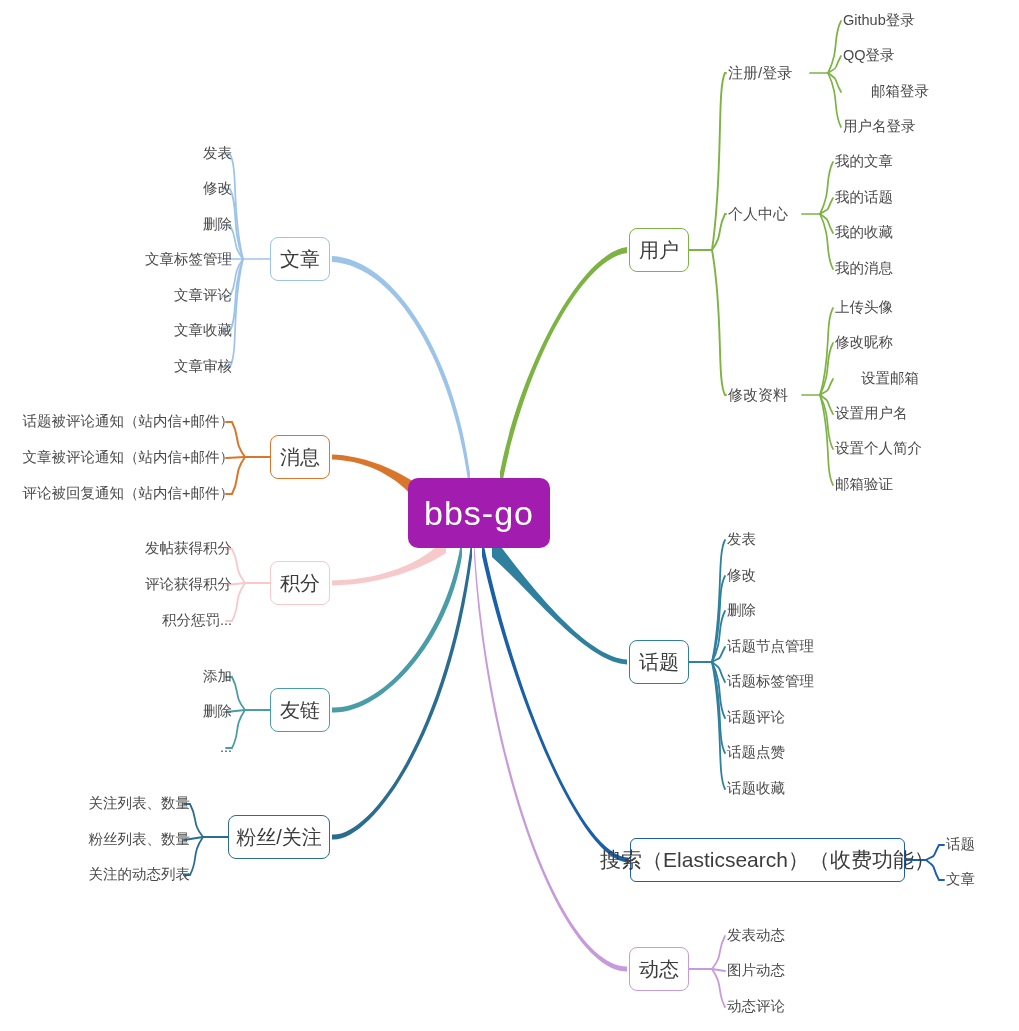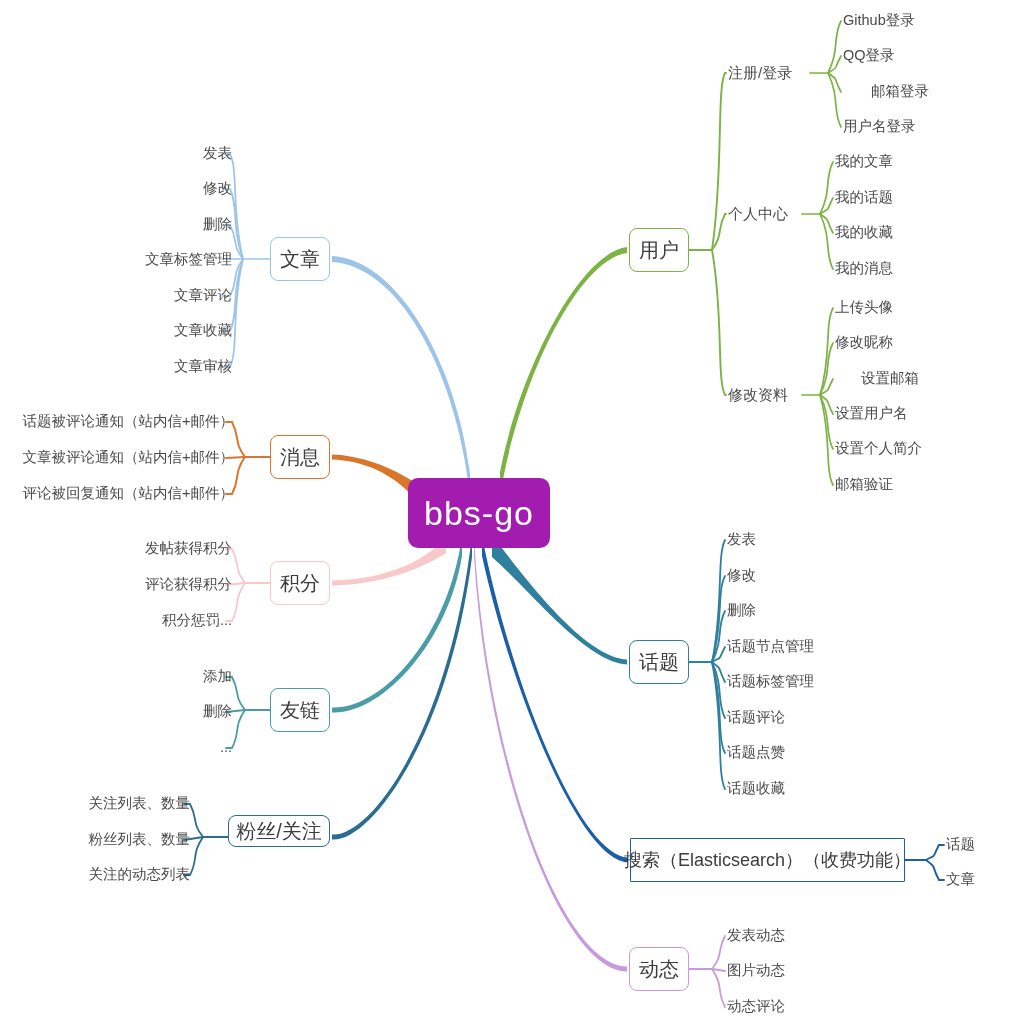--- a/index.html
+++ b/index.html
@@ -40,22 +40,22 @@
   }
   .node-mid{
     position:absolute;
     white-space:nowrap;
     color:#4a4a4a;
     font-size:15px;
     line-height:1;
   }
   .node-wide{
     border-width:1.6px;border-style:solid;
-    font-size:18px;
-    border-radius:1px;
+    font-size:21px;
+    border-radius:6px;
   }
 </style>
 </head>
 <body>
 
 <div id="mindmap-root">
   <svg id="edges" viewBox="0 0 1019 1031">
       <path d="M 470 473
              C 455 357, 395 259, 332 256
              L 332 262
@@ -340,21 +340,21 @@
   </div>
 
   <div class="node-box node-main" style="left:270px;top:561px;width:60px;height:44px;border-color:#f7c9cb;">
     <span>积分</span>
   </div>
 
   <div class="node-box node-main" style="left:270px;top:688px;width:60px;height:44px;border-color:#4a9ca6;">
     <span>友链</span>
   </div>
 
-  <div class="node-box node-main" style="left:228px;top:815px;width:102px;height:32px;border-color:#2a6d8f;">
+  <div class="node-box node-main" style="left:228px;top:815px;width:102px;height:44px;border-color:#2a6d8f;">
     <span>粉丝/关注</span>
   </div>
 
   <div class="node-box node-main" style="left:629px;top:228px;width:60px;height:44px;border-color:#7cb342;">
     <span>用户</span>
   </div>
 
   <div class="node-box node-main" style="left:629px;top:640px;width:60px;height:44px;border-color:#2f7f9e;">
     <span>话题</span>
   </div>

